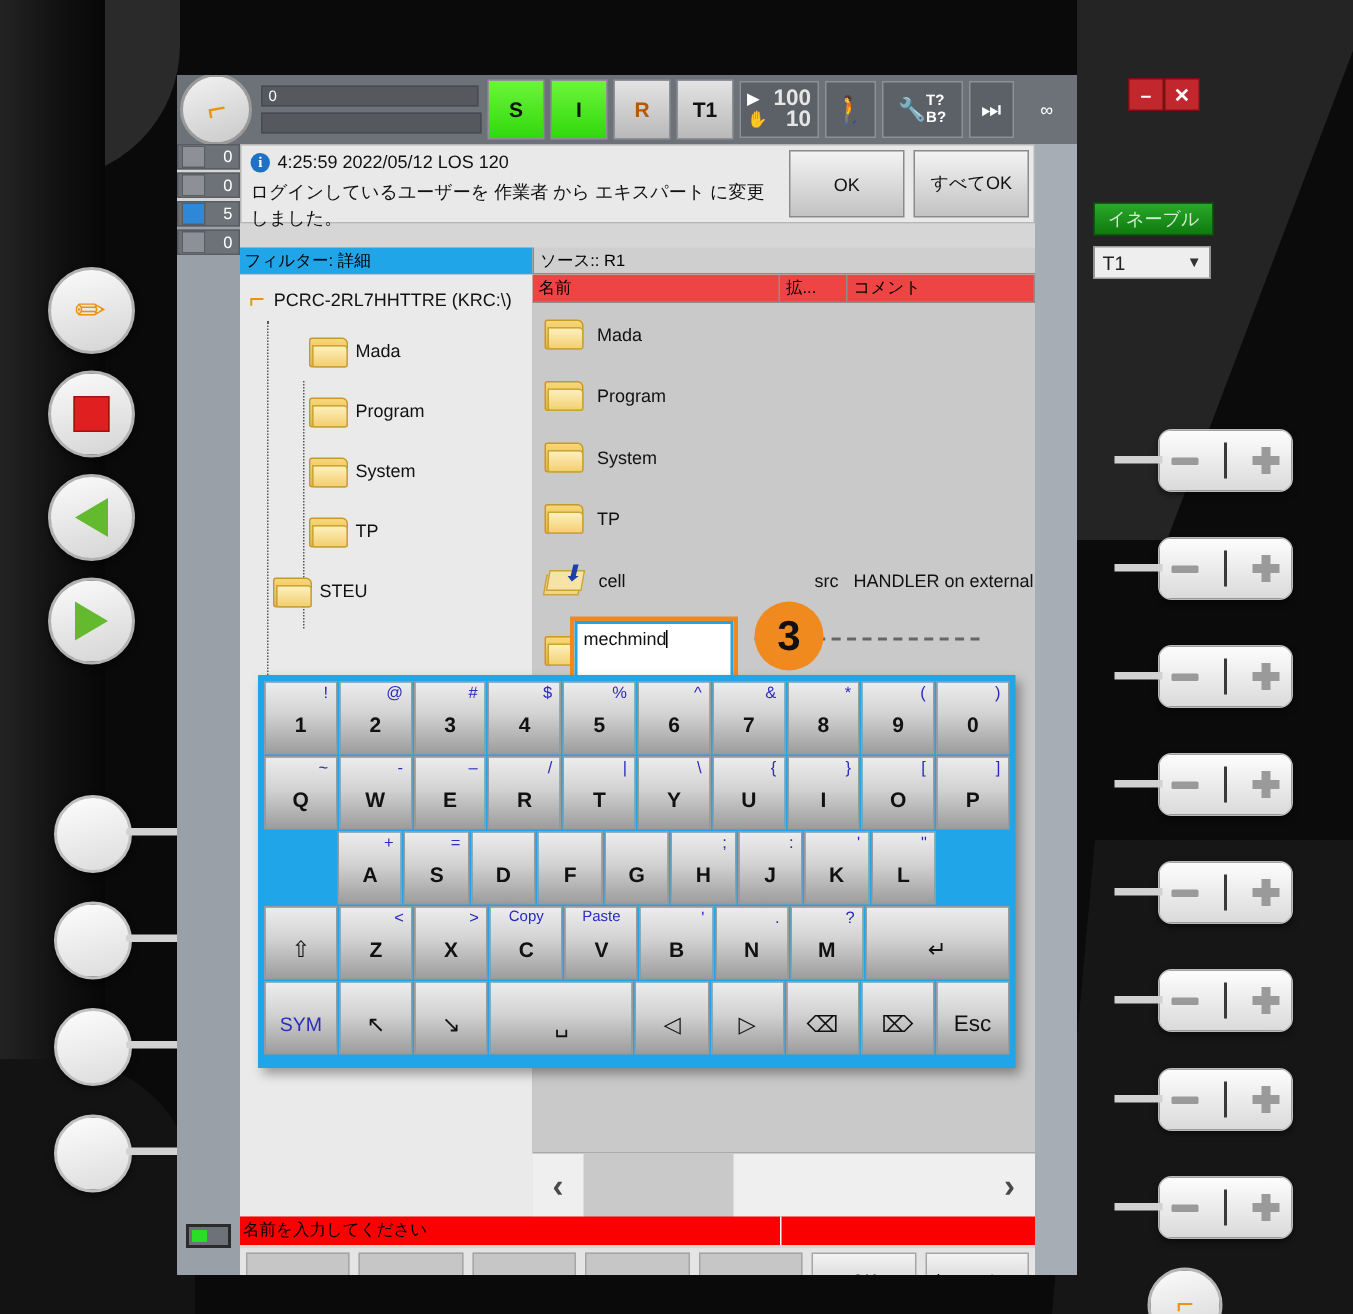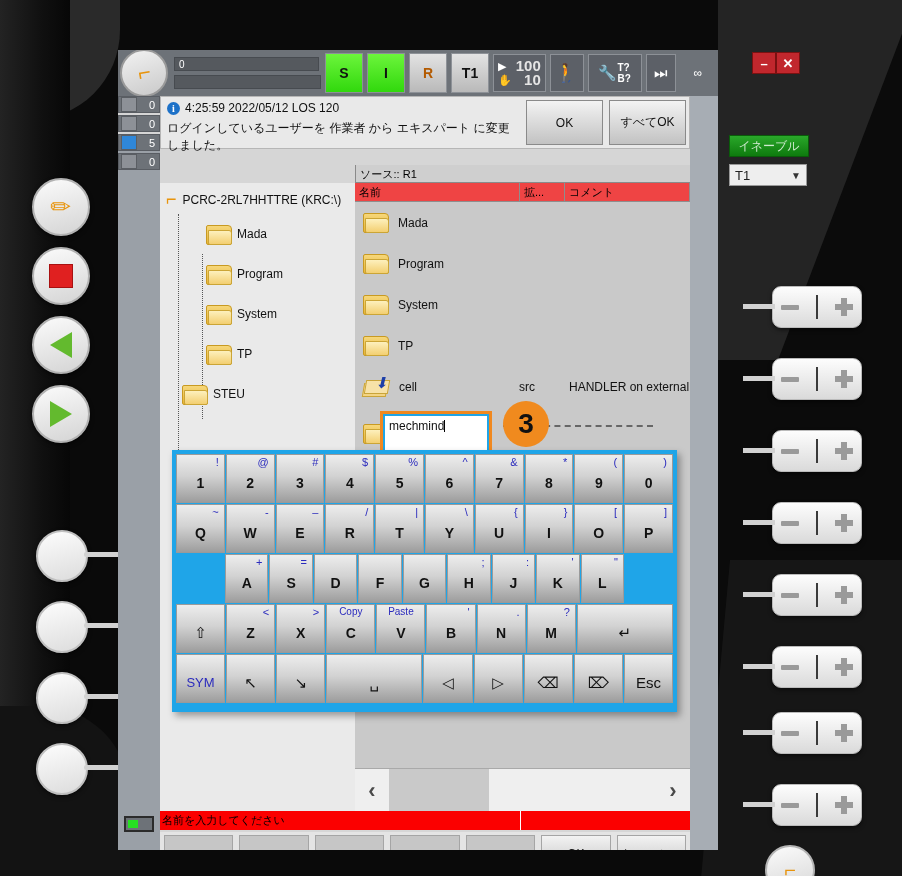--- a/index.html
+++ b/index.html
@@ -151,21 +151,21 @@
   .dotline{border-left:1px dotted #555;position:absolute;}
 
   .listpane{
     position:absolute;left:237px;top:133px;width:335px;height:585px;
     background:#c9c9c9;overflow:hidden;
   }
   .lhdr{display:flex;height:18px;background:#ef4444;border-bottom:1px solid #8e8e8e;font-size:11px;color:#000;}
   .lhdr div{border-right:1px solid #8e8e8e;padding-left:4px;box-sizing:border-box;line-height:18px;}
   .lrow{display:flex;align-items:center;height:41px;padding-left:8px;gap:10px;position:relative;}
   .lname{font-size:12px;color:#111;width:110px;}
-  .lext{font-size:12px;color:#111;width:40px;}
+  .lext{font-size:12px;color:#111;width:40px;text-align:right;}
   .lcom{font-size:12px;color:#111;flex:1;white-space:nowrap;overflow:hidden;}
   .src-ico{width:26px;height:20px;position:relative;flex:0 0 auto;}
   .src-ico .s1{position:absolute;left:0;top:6px;width:22px;height:12px;background:#f3d483;border:1px solid #c9a43a;transform:skewX(-10deg);}
   .src-ico .s2{position:absolute;left:2px;top:3px;width:22px;height:12px;background:#f7e2a8;border:1px solid #c9a43a;transform:skewX(-10deg);}
   .src-ico .arr{position:absolute;left:12px;top:0px;width:0;height:0;color:#1d3fa8;font-size:15px;line-height:12px;}
 
   .editbox-wrap{position:absolute;left:25px;top:4px;border:3px solid #f0881f;background:#4d7c0f;z-index:6;}
   .editbox{width:106px;height:40px;background:#fff;border:2px solid #1fa5e8;box-sizing:border-box;
      font-size:12px;color:#111;padding:3px 4px;}
   .caret{display:inline-block;width:1px;height:12px;background:#000;vertical-align:-2px;}
@@ -496,20 +496,21 @@
         <span class="infodot">i</span>
         <span>4:25:59 2022/05/12 LOS 120</span>
       </div>
       <div class="msgline2">ログインしているユーザーを 作業者 から エキスパート に変更しました。</div>
     </div>
     <div class="msgbtn">OK</div>
     <div class="msgbtn">すべてOK</div>
   </div>
 
   <div class="navhdr">ナビゲーター</div>
+  <div class="filterbar">フィルター: 詳細</div>
   <div class="srcbar">ソース:: R1</div>
 
   <div class="treepane">
     <div class="troot">
       <span style="font-size:18px;color:#e8940c">⌐</span>
       <span class="tlabel">PCRC-2RL7HHTTRE (KRC:\)</span>
     </div>
     <div style="position:relative;margin-top:4px;">
       <div class="dotline" style="left:18px;top:0;height:300px;"></div>
 

